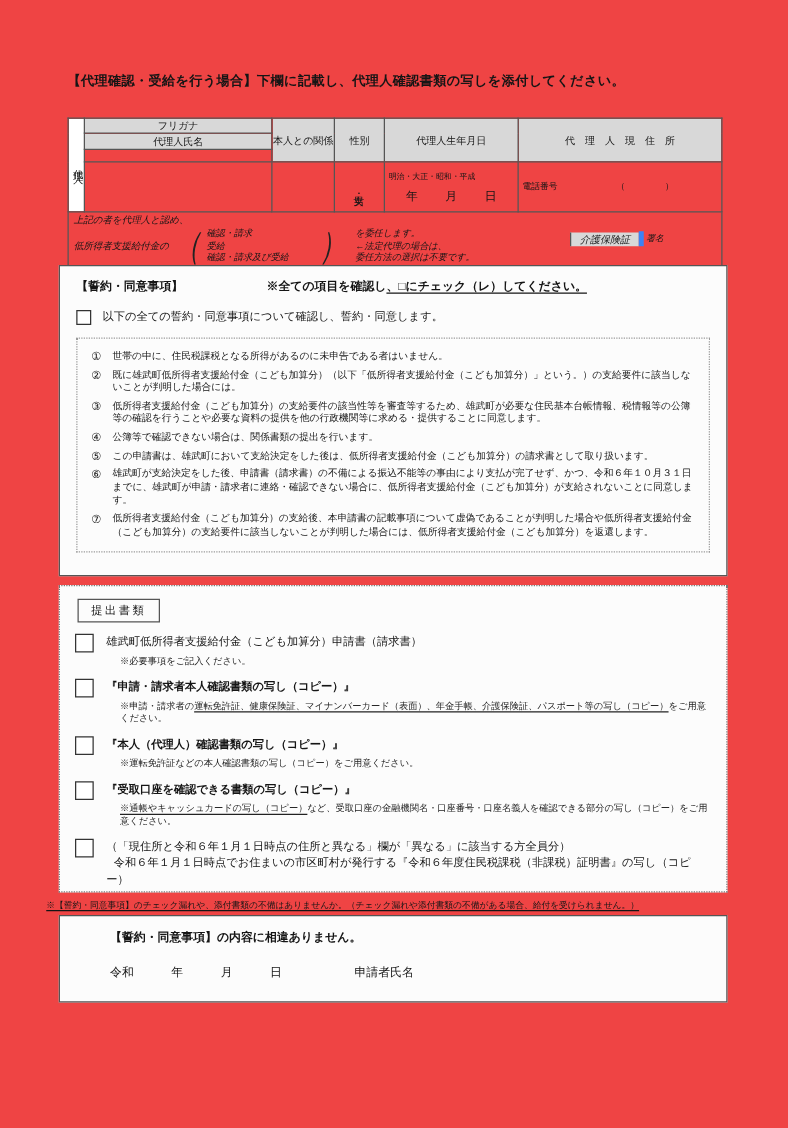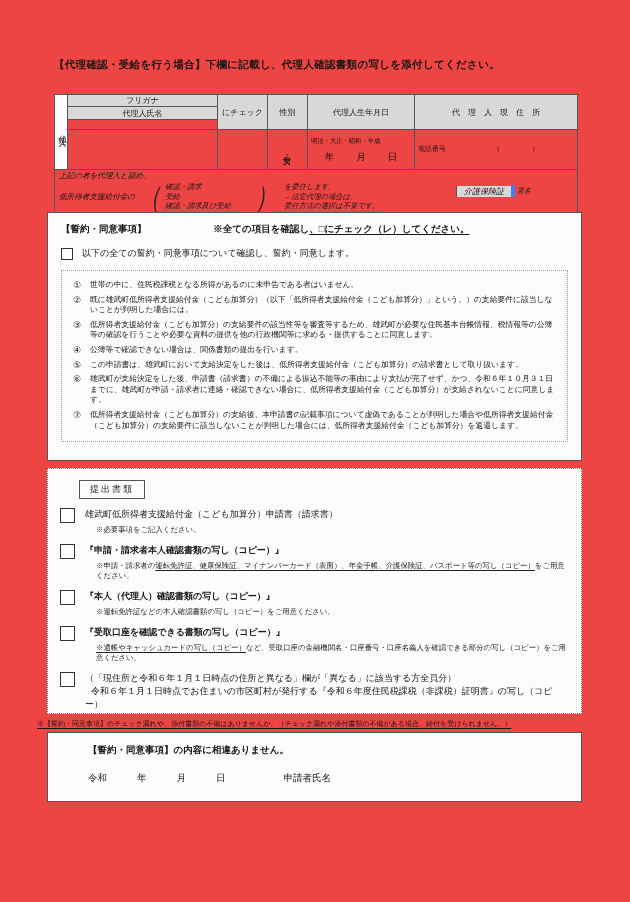--- a/index.html
+++ b/index.html
@@ -42,21 +42,21 @@
   .pledge-title .plain{font-weight:600;margin-left:48px;}
   .u{text-decoration:underline;text-underline-offset:2px;}
   .master-line{display:flex;align-items:center;gap:9px;margin-top:11px;font-size:9px;}
   .cb{display:inline-block;width:10px;height:10px;border:1px solid #333;background:#fff;flex:0 0 auto;}
   .cb.big{width:13px;height:13px;border-width:1.4px;}
   .items-box{margin-top:10px;padding:5px 8px 6px;border:1px dotted #999;}
   .p-item{display:flex;gap:6px;font-size:7.8px;line-height:10.6px;margin:4px 0;}
   .p-item .no{flex:0 0 14px;text-align:center;font-size:9px;}
   
   .docs{top:468px;left:47px;width:535px;height:246px;box-sizing:border-box;padding:9px 12px;}
-  .docs-title{display:inline-block;border:1px solid #555;padding:2px 10px;font-size:9px;letter-spacing:2px;margin-left:19px;}
+  .docs-title{display:inline-block;border:1px solid #555;padding:2px 10px;font-size:9px;letter-spacing:2px;margin-left:2px;}
   .d-item{display:flex;align-items:flex-start;gap:10px;margin-top:9px;font-size:9px;line-height:13px;}
   .d-note{margin:2px 0 0 36px;font-size:7.4px;line-height:10px;color:#222;}
   .quoted{font-weight:600;}
   
   .warnline{top:719px;left:37px;font-size:7px;}
   .finalbox{top:732px;left:47px;width:535px;height:70px;box-sizing:border-box;padding:11px 0 0 40px;}
   .statement{font-size:9.5px;font-weight:600;}
   .dateline{display:flex;align-items:flex-end;margin-top:15px;font-size:9.5px;}
   .dateline .slot{display:inline-block;width:30px;}
   .dateline .wslot{display:inline-block;width:58px;}
@@ -77,21 +77,21 @@
         <col style="width:40px">
         <col style="width:107px">
         <col style="width:163px">
       </colgroup>
     <tbody>
         <tr style="height:12px">
       <td class="side" rowspan="4">
             <span class="side-label">代理人</span>
           </td>
       <td class="shade">フリガナ</td>
-      <td class="shade" rowspan="3">にチェック</td>
+      <td class="shade" rowspan="3">本人との関係</td>
       <td class="shade" rowspan="3">性別</td>
       <td class="shade" rowspan="3">代理人生年月日</td>
       <td class="shade addr-head" rowspan="3">代理人現住所</td>
     </tr>
     <tr style="height:13px">
       <td class="shade">代理人氏名</td>
     </tr>
     <tr style="height:10px">
       <td></td>
     </tr>

